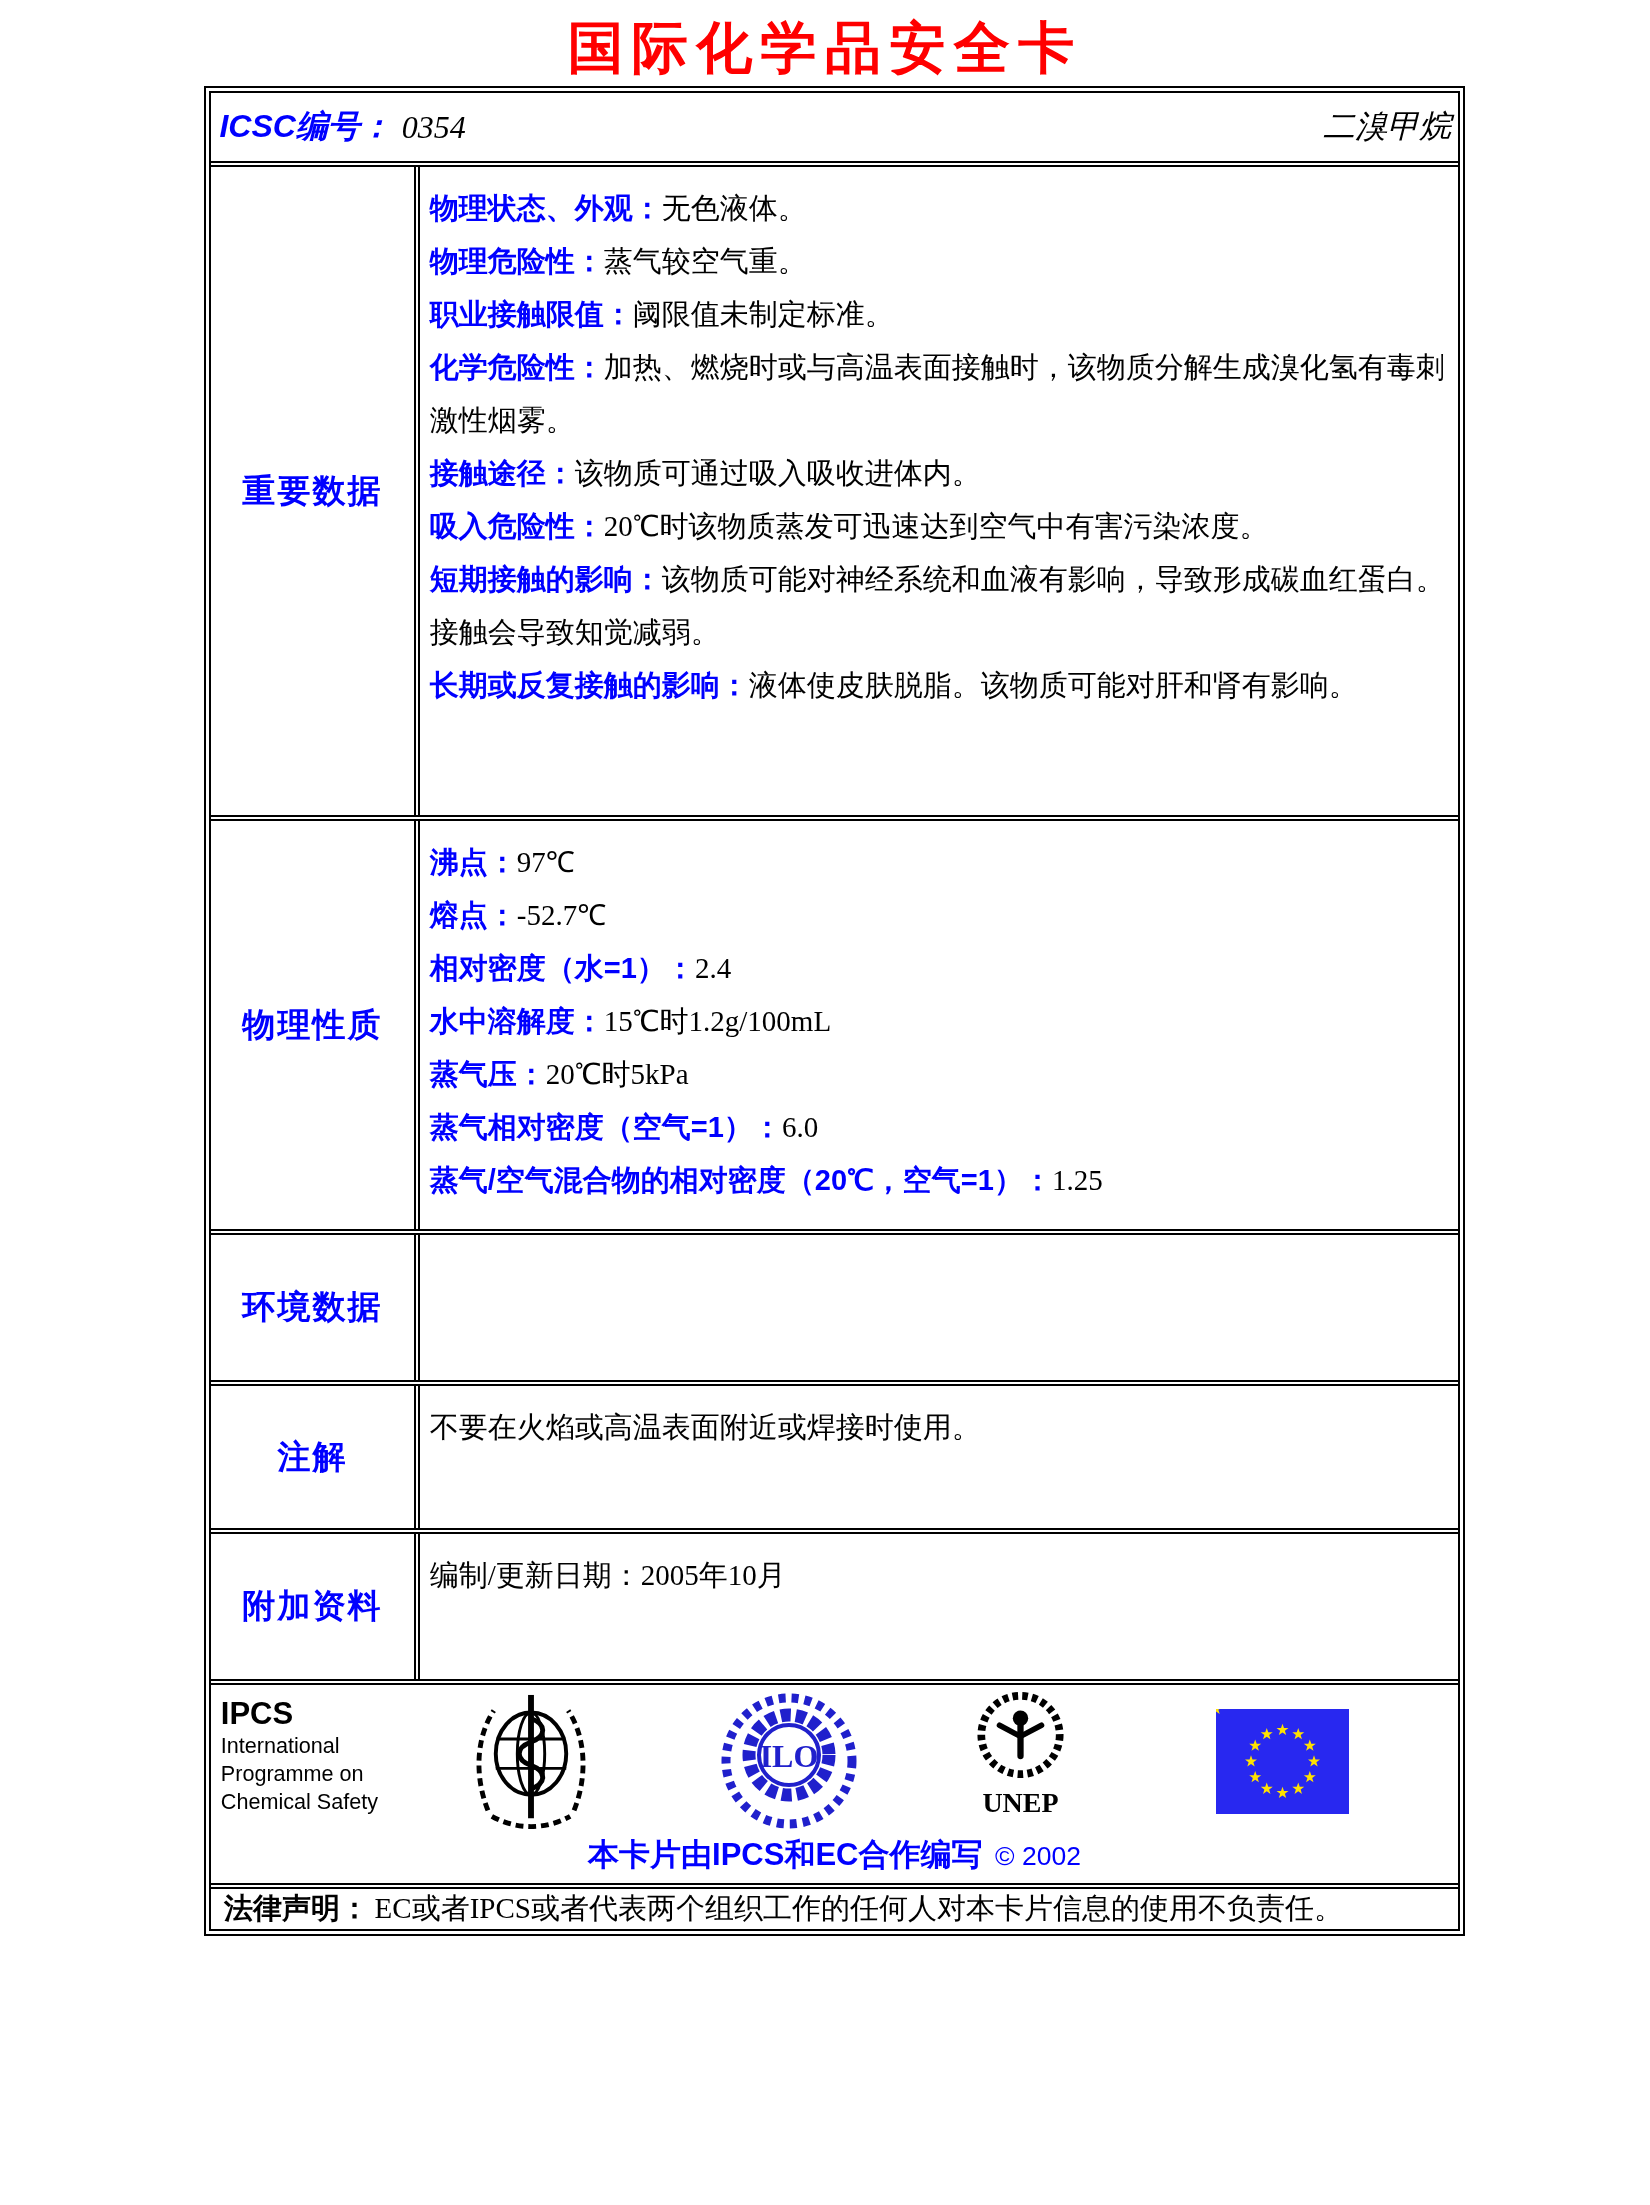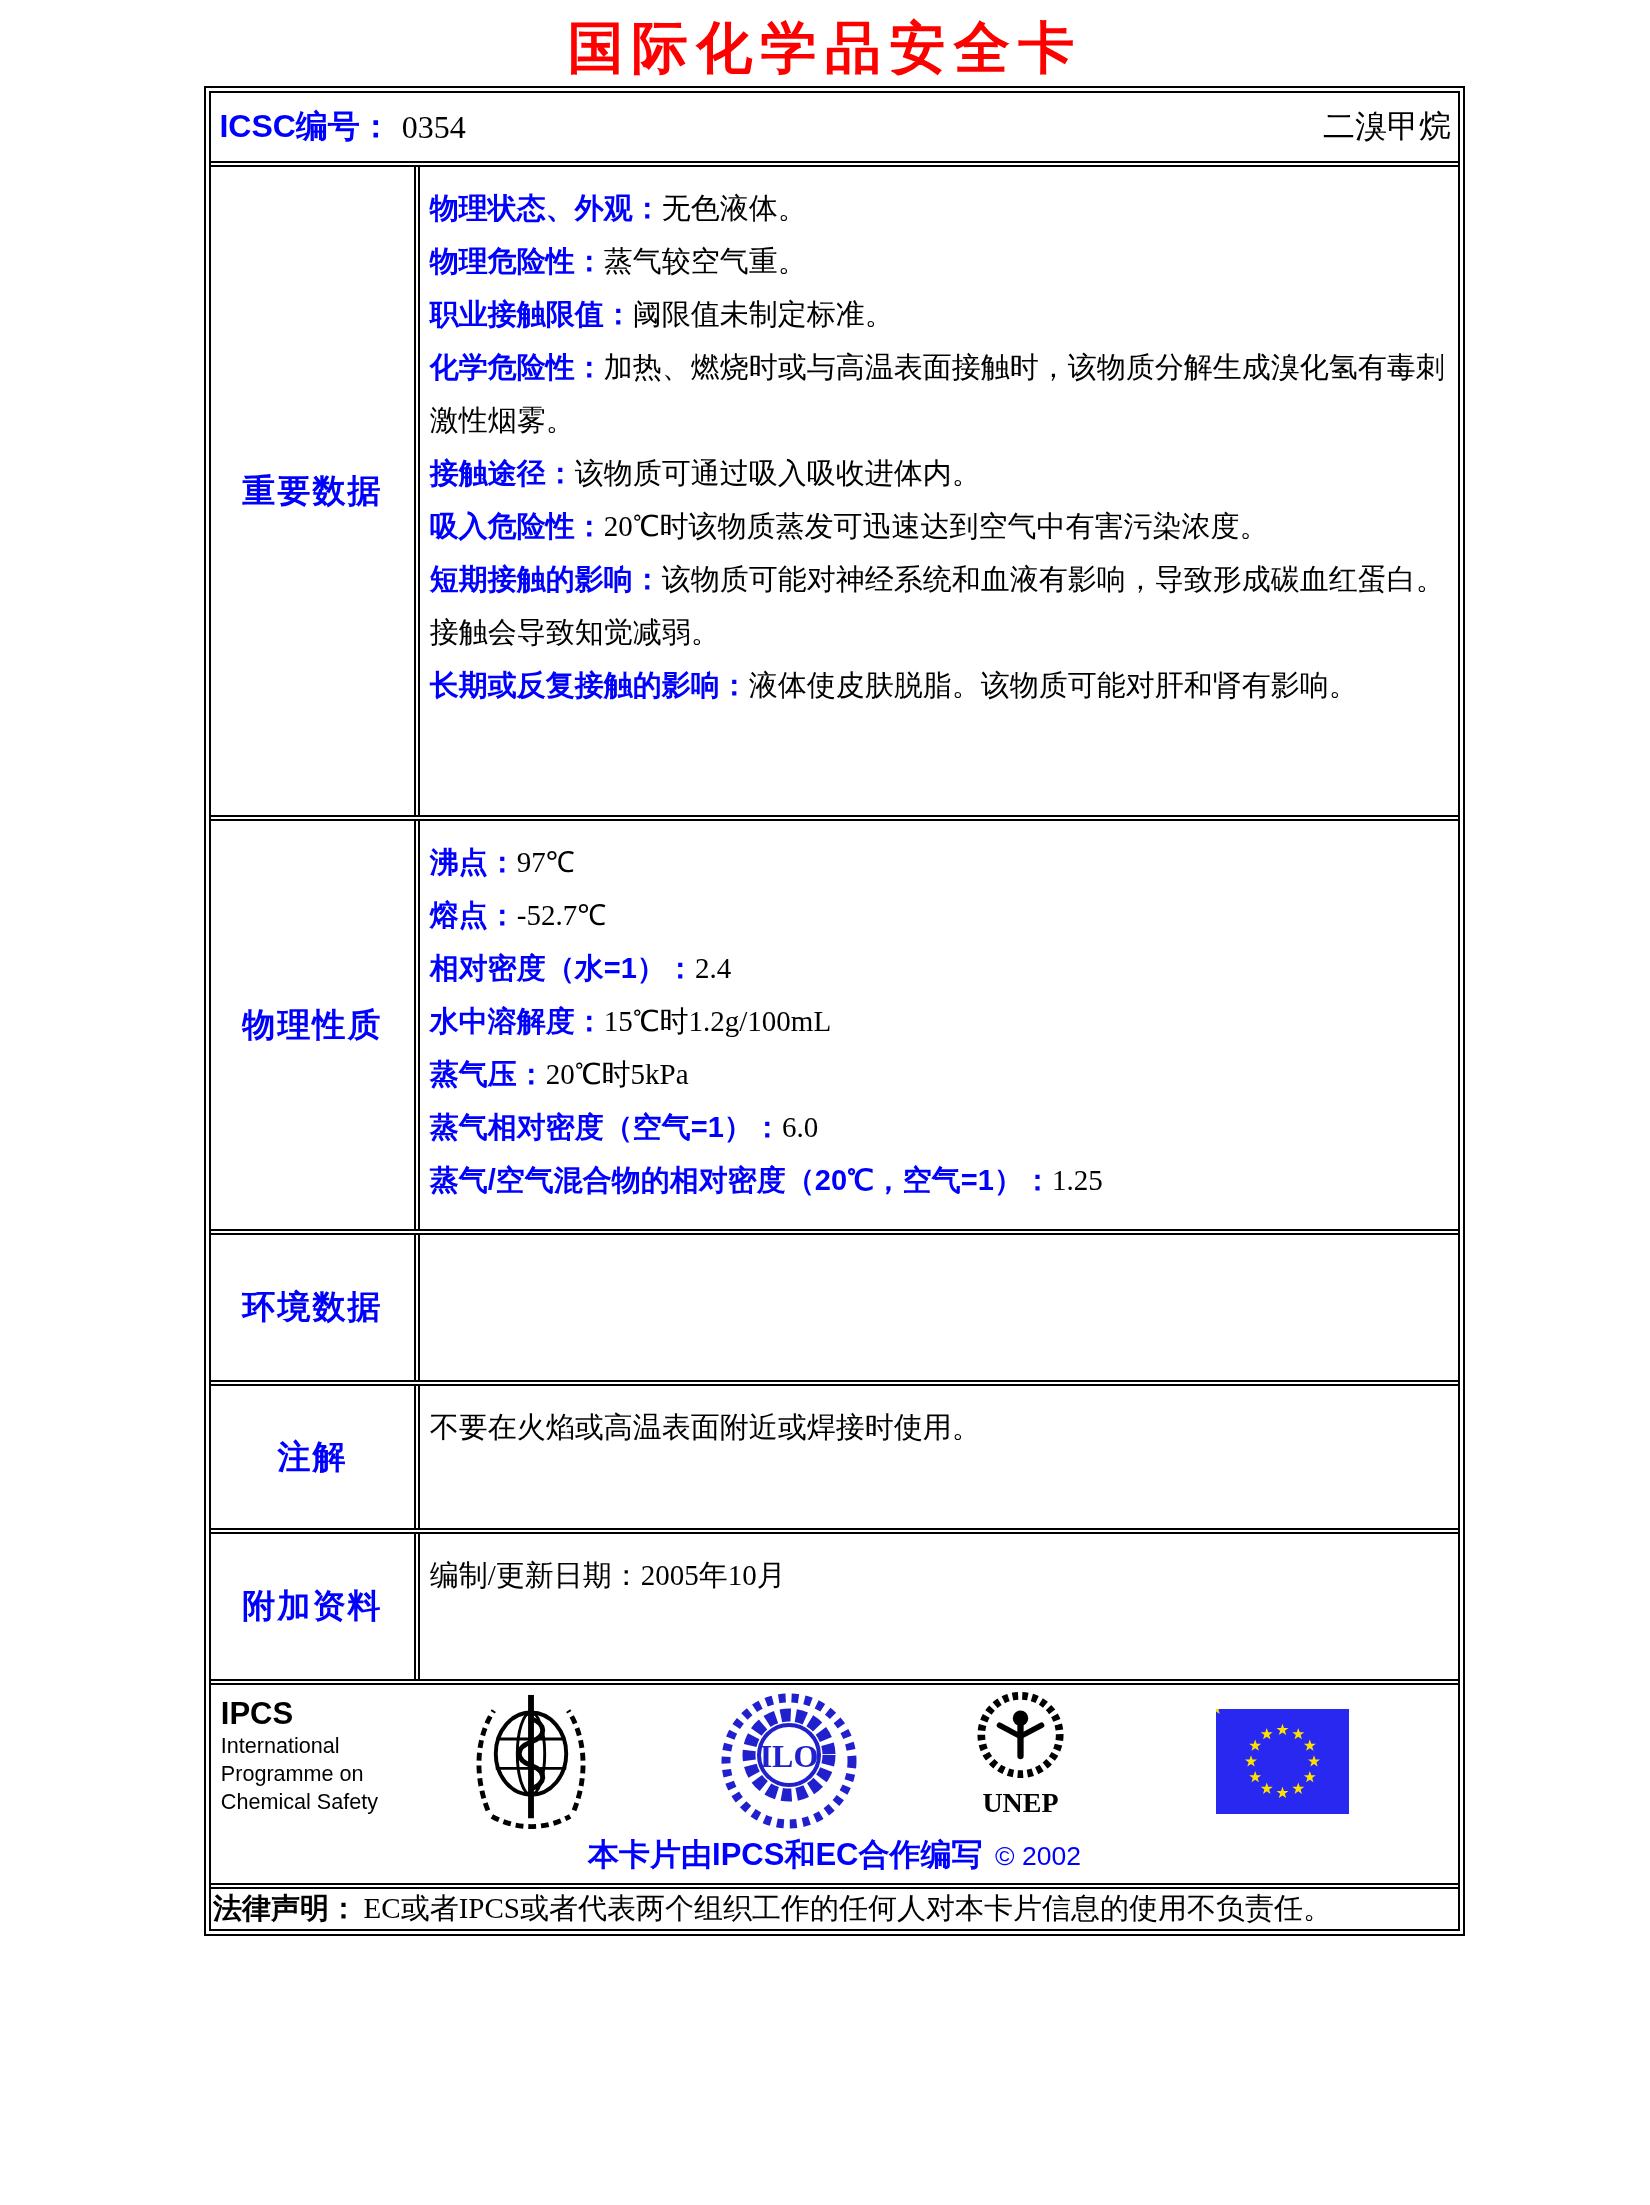--- a/index.html
+++ b/index.html
@@ -22,21 +22,21 @@
     color: #ff0000;
   }
   .card {
     position: absolute;
     left: 204px; top: 86px;
     width: 1261px;
     border: 7px double #000;
     background: #fff;
   }
   .row { display: flex; border-top: 6.3px double #000; }
-  .row:first-child { border-top: none; }
+  .row:first-child { border-top: none; font-style: italic; }
   .icsc-row {
     height: 68px;
     align-items: center;
     padding: 0 7px 0 8.4px;
     font-size: 32px;
   }
   .icsc-left { flex: 1; display: flex; align-items: center; }
   .blue-label {
     color: #0000ff;
     font-family: "Liberation Sans", sans-serif;
@@ -101,21 +101,21 @@
   }
   .caption-copy {
     color: #0000ff;
     font-family: "Liberation Sans", sans-serif;
     font-size: 26.5px;
     margin-left: 12.6px;
   }
   .legal-row {
     height: 46px;
     align-items: center;
-    padding: 0 2px;
+    padding: 0 13px;
     font-size: 29px;
   }
   .legal-label {
     color: #000;
     font-family: "Liberation Sans", sans-serif;
     font-weight: bold;
     margin-right: 5.6px;
     white-space: nowrap;
   }
   .legal-text { color: #000; }

